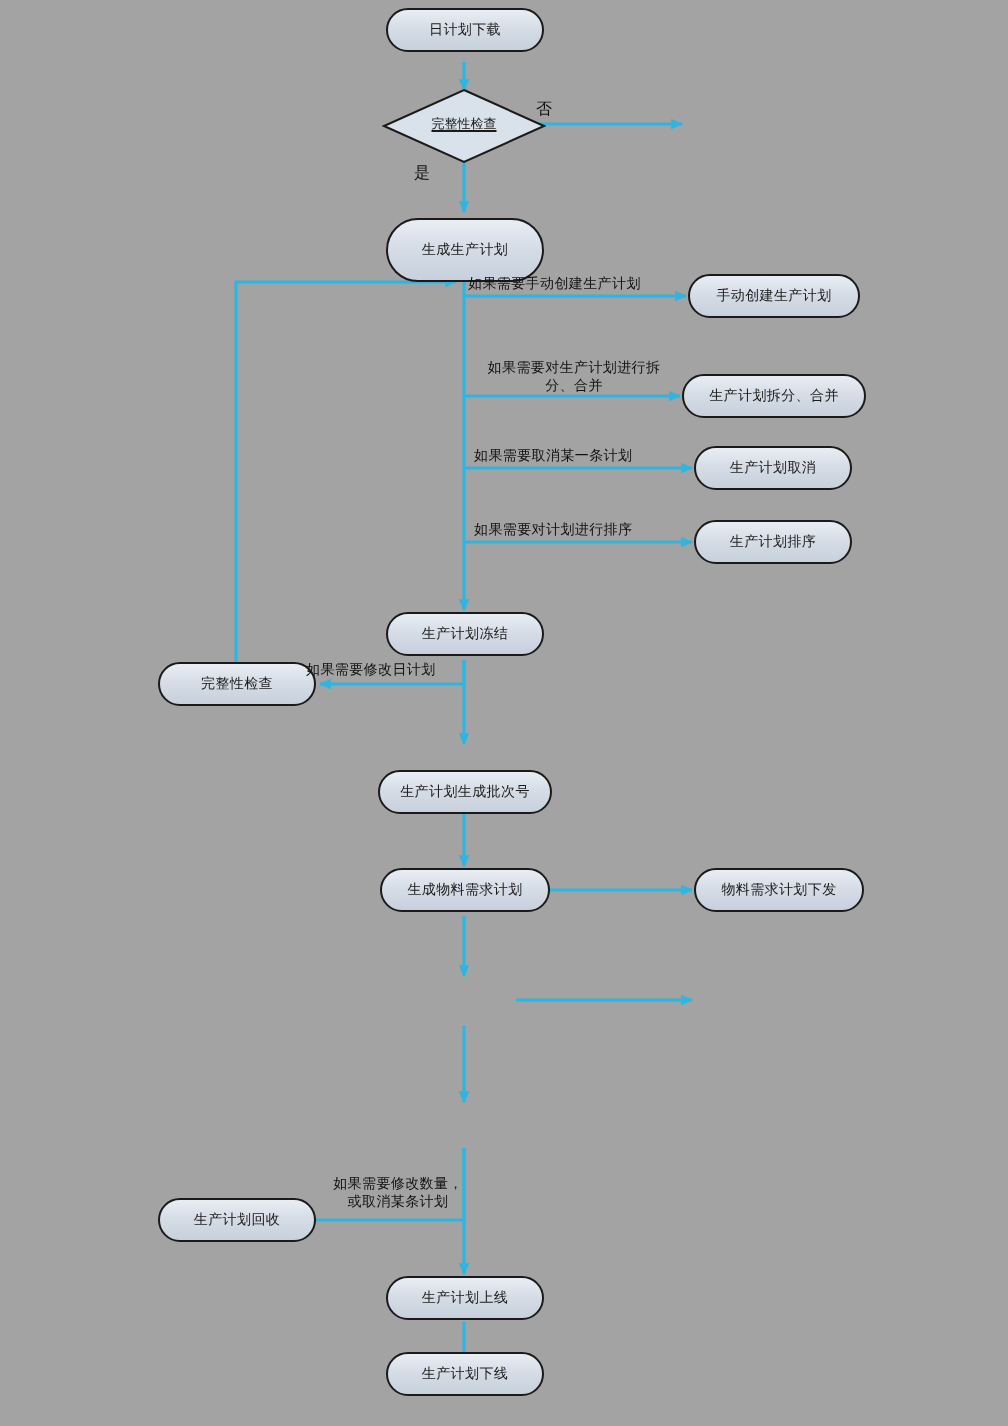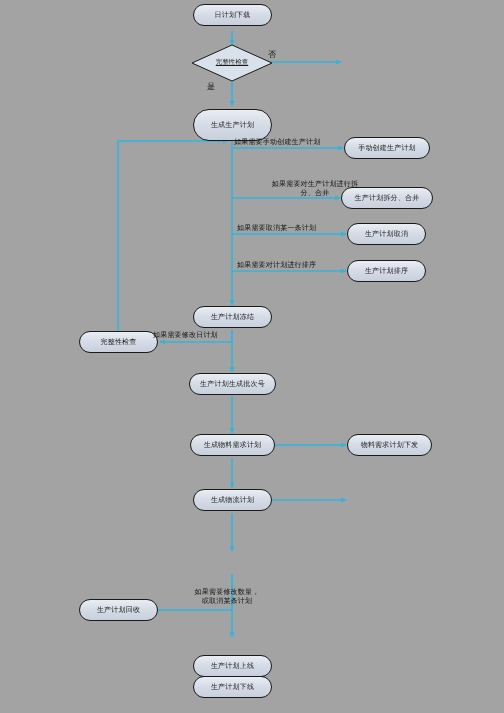--- a/index.html
+++ b/index.html
@@ -61,21 +61,21 @@
     text-decoration: underline;
   }
   .edge-label {
     position: absolute;
     font-size: 7px;
     color: #121212;
     line-height: 1.3;
     white-space: pre-line;
     letter-spacing: 0.2px;
   }
-  .branch-label { text-align: center; margin-left: 28px; }
+  .branch-label { text-align: center; }
   .yn-label { font-size: 8px; color: #111; }
 </style>
 </head>
 <body>
 
 <div id="canvas">
 
   <svg id="edges" viewBox="0 0 504 713" preserveAspectRatio="none">
     <defs>
       <marker id="arrow" markerWidth="7" markerHeight="7" refX="5.4" refY="2.6" orient="auto" markerUnits="userSpaceOnUse">
@@ -141,33 +141,32 @@
   <div class="node" style="left:341px; top:187px; width:92px; height:22px;">生产计划拆分、合并</div>
 
   <div class="node" style="left:347px; top:223px; width:79px; height:22px;">生产计划取消</div>
 
   <div class="node" style="left:347px; top:260px; width:79px; height:22px;">生产计划排序</div>
 
   <div class="node" style="left:193px; top:306px; width:79px; height:22px;">生产计划冻结</div>
 
   <div class="node" style="left:79px; top:331px; width:79px; height:22px;">完整性检查</div>
 
-  <div class="node" style="left:189px; top:373px; width:87px; height:22px;">生产计划生成批次号</div>
+  <div class="node" style="left:189px; top:385px; width:87px; height:22px;">生产计划生成批次号</div>
 
   <div class="node" style="left:190px; top:434px; width:85px; height:22px;">生成物料需求计划</div>
 
   <div class="node" style="left:347px; top:434px; width:85px; height:22px;">物料需求计划下发</div>
 
-  <div class="node" style="left:193px; top:489px; width:79px; height:22px;">生成物流计划</div>
 
 
 
   <div class="node" style="left:79px; top:599px; width:79px; height:22px;">生产计划回收</div>
 
-  <div class="node" style="left:193px; top:638px; width:79px; height:22px;margin-top:17px;">生产计划上线</div>
+  <div class="node" style="left:193px; top:638px; width:79px; height:22px;">生产计划上线</div>
 
   <div class="node" style="left:193px; top:676px; width:79px; height:22px;">生产计划下线</div>
 
   <span class="edge-label yn-label" style="left:268px; top:50px;">否</span>
 
   <span class="edge-label yn-label" style="left:207px; top:82px;">是</span>
 
   <span class="edge-label" style="left:234px; top:138px;">如果需要手动创建生产计划</span>
 
   <span class="edge-label branch-label" style="left:234px; top:180px; width:106px;">如果需要对生产计划进行拆

